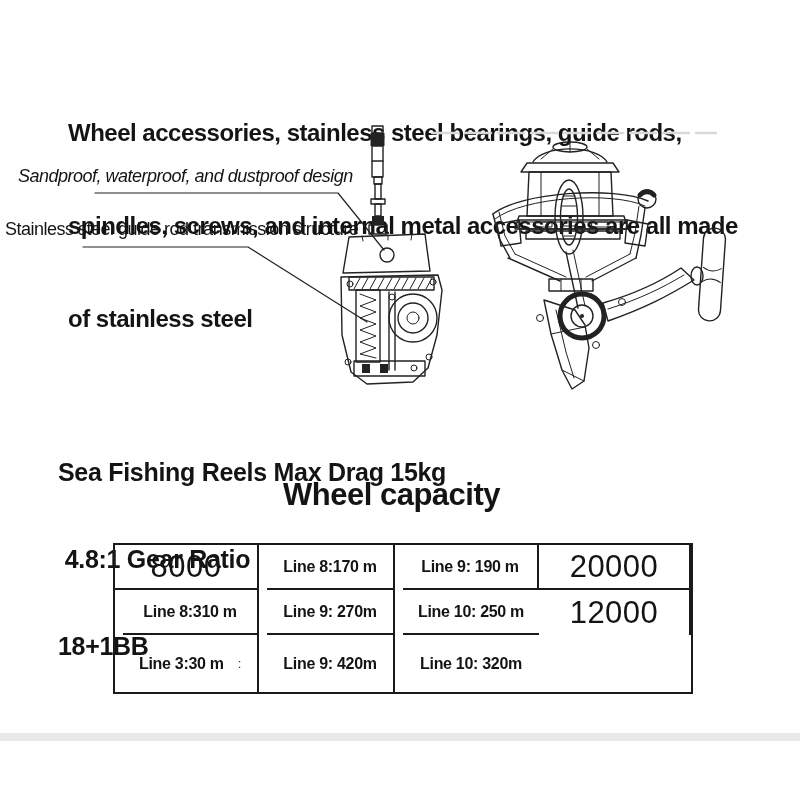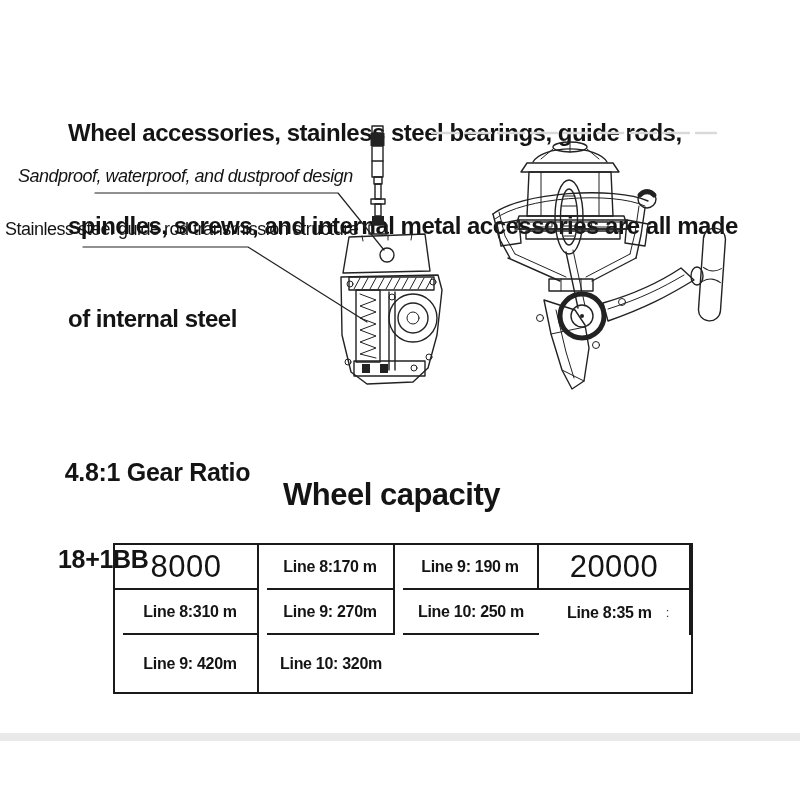--- a/index.html
+++ b/index.html
@@ -50,21 +50,21 @@
   .bottom-band{position:absolute;left:0;top:733px;width:800px;height:8px;background:var(--band);}
 </style>
 </head>
 <body>
 
 <div class="canvas">
 
   <div class="header">
     <div>Wheel accessories, stainless steel bearings, guide rods,</div>
     <div>spindles, screws, and internal metal accessories are all made</div>
-    <div>of internal steel</div>
+    <div>of stainless steel</div>
   </div>
 
   <div class="callout callout1">Sandproof, waterproof, and dustproof design</div>
   <div class="callout callout2">Stainless steel guide rod transmission structure</div>
 
   <svg class="art" viewBox="0 0 800 800">
 
     <g>
       <polyline class="leader" points="95,193 338,193 384,250"></polyline>
       <polyline class="leader" points="83,247 248,247 367,322"></polyline>
@@ -181,39 +181,41 @@
       </g>
       <ellipse cx="697" cy="276" rx="6" ry="9"></ellipse>
 
       <circle class="thin" cx="540" cy="318" r="3.5"></circle>
       <circle class="thin" cx="596" cy="345" r="3.5"></circle>
       <circle class="thin" cx="622" cy="302" r="3.5"></circle>
     </g>
   </svg>
 
   <div class="specs">
+    <div>Sea Fishing Reels Max Drag 15kg</div>
     <div> 4.8:1 Gear Ratio</div>
     <div>18+1BB</div>
   </div>
 
   <div class="section-title">Wheel capacity</div>
 
   <div class="spec-table">
 
     <div class="cell model">8000</div>
     <div class="cell line-cell">Line 8:170 m</div>
     <div class="cell line-cell">Line 9: 190 m</div>
 
     <div class="cell model">20000</div>
     <div class="cell line-cell">Line 8:310 m</div>
     <div class="cell line-cell">Line 9: 270m</div>
     <div class="cell line-cell last-col">Line 10: 250 m</div>
 
+    <div class="cell model last-row">12000</div>
     <div class="cell line-cell last-row">
-      <span>Line 8:35 m</span>
+      <span>Line 3:30 m</span>
       <span class="artifact">:</span>
     </div>
     <div class="cell line-cell last-row">Line 9: 420m</div>
     <div class="cell line-cell last-row last-col">Line 10: 320m</div>
   </div>
 
   <div class="bottom-band"></div>
 </div>
 
 </body></html>

